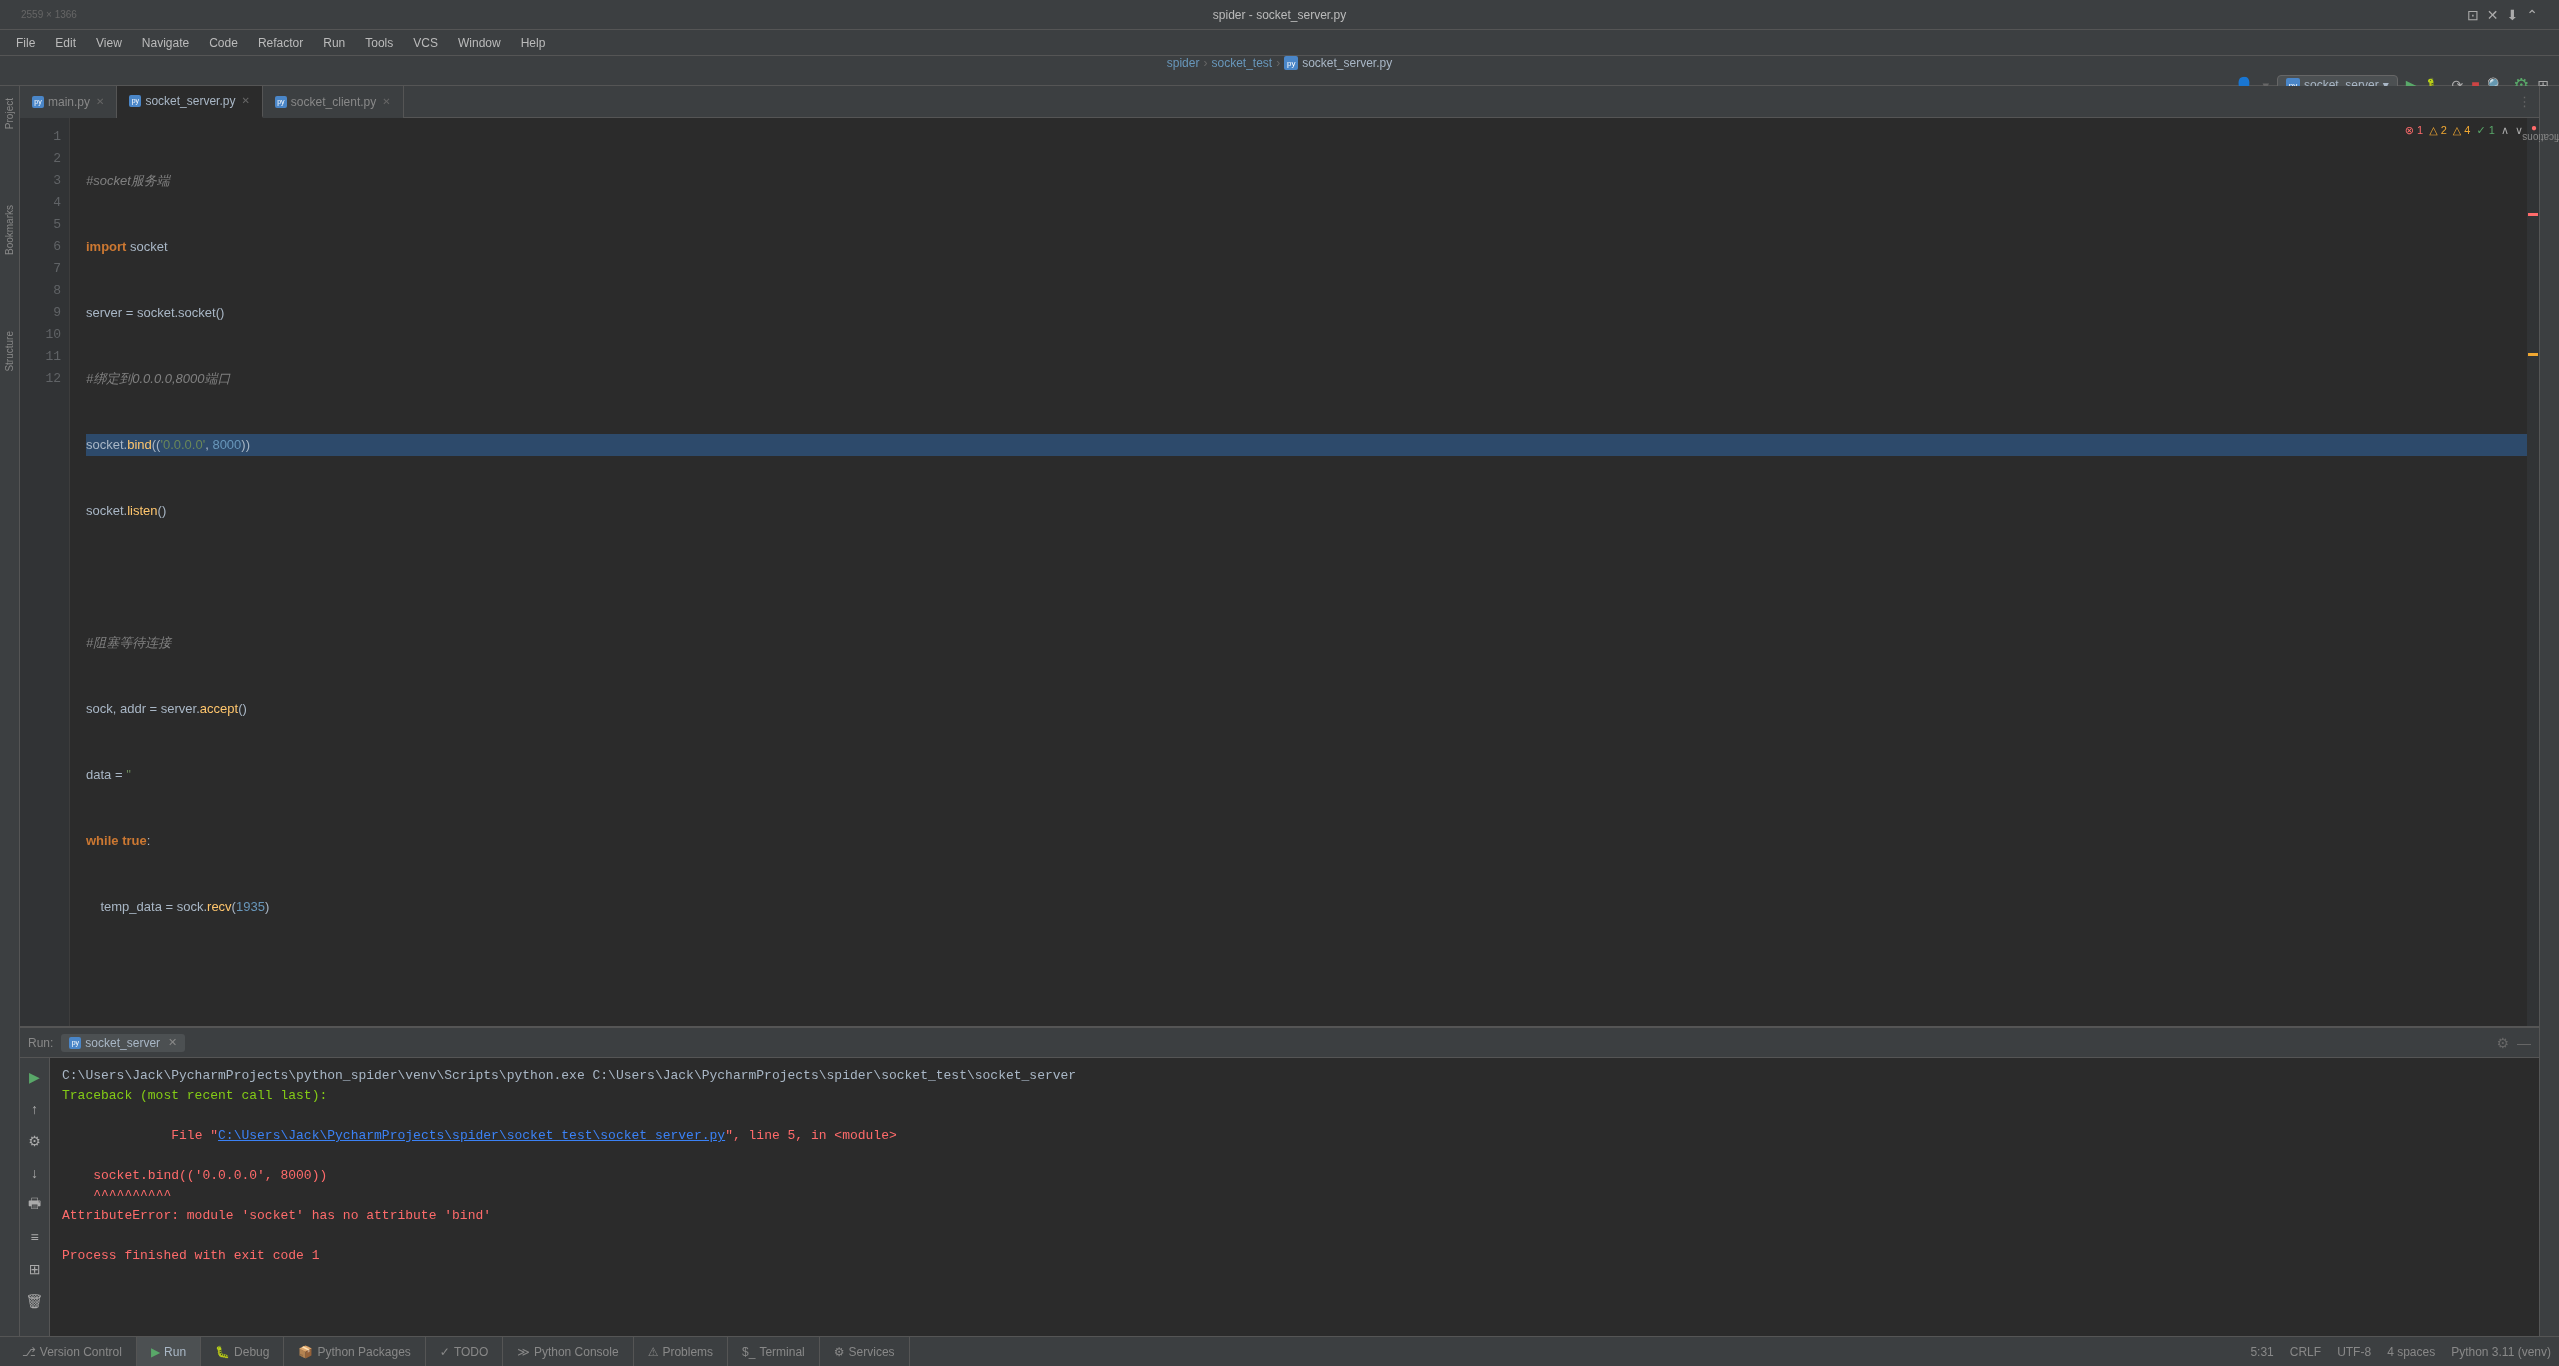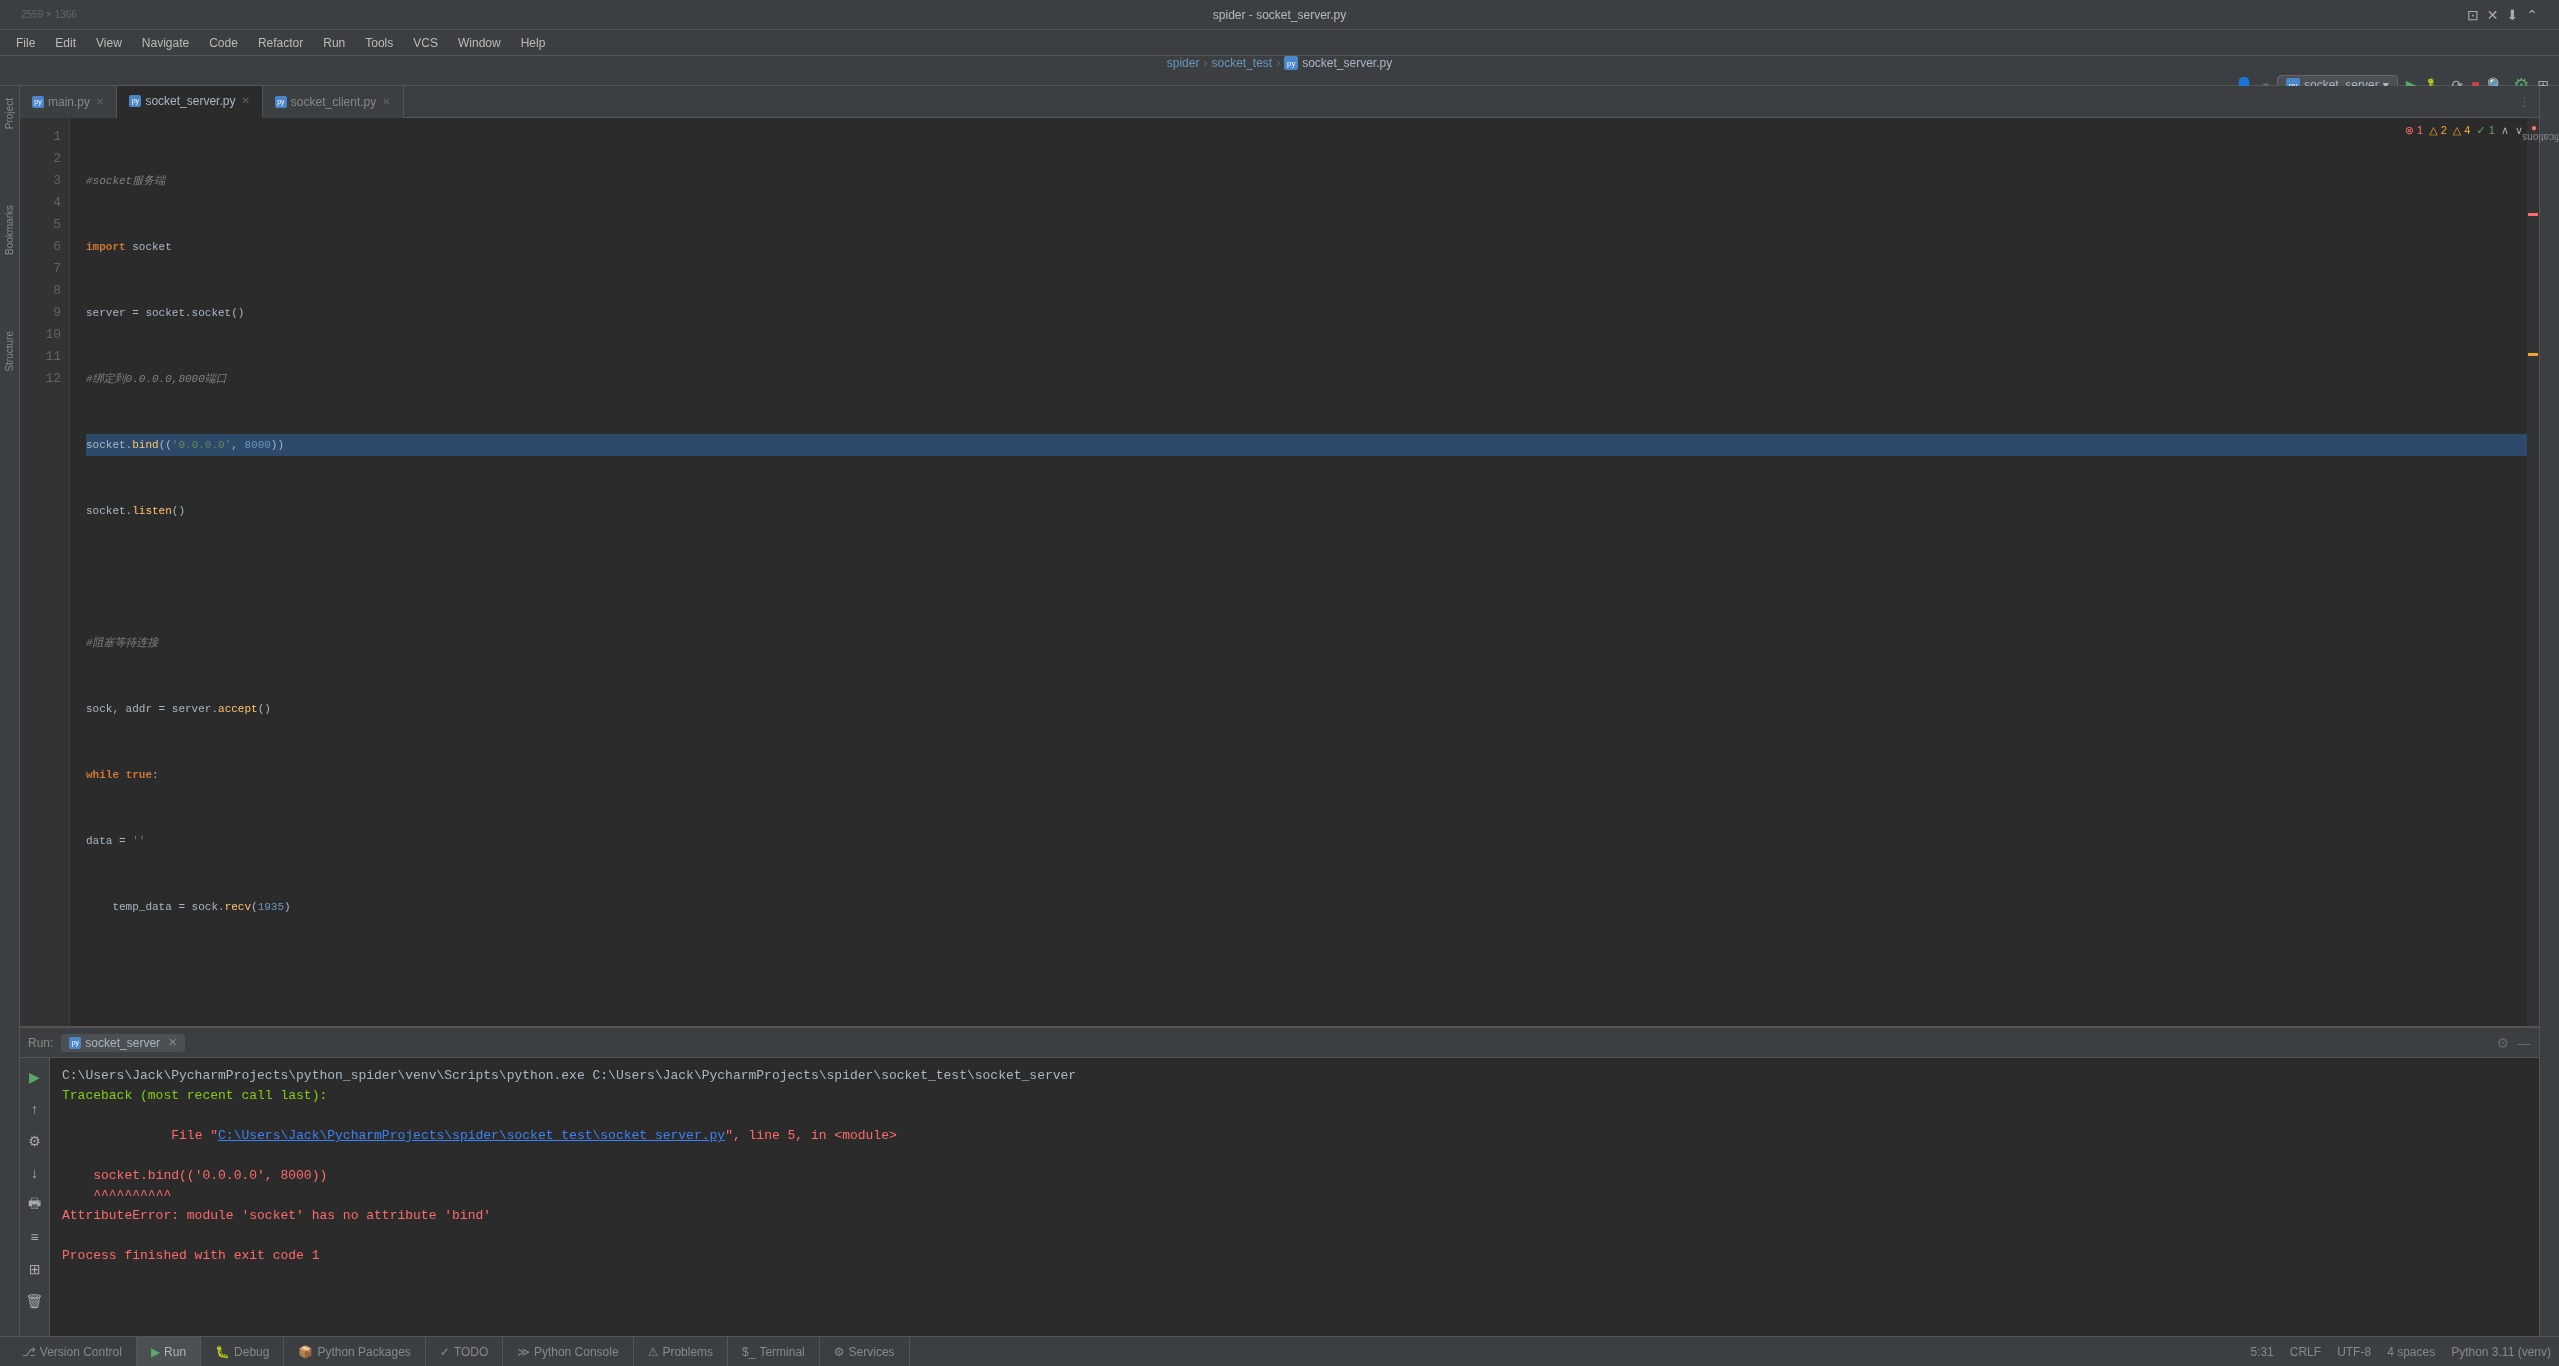--- a/index.html
+++ b/index.html
@@ -221,22 +221,22 @@
       font-size: 13px;
       line-height: 22px;
       padding: 8px 8px 8px 4px;
       text-align: right;
       flex-shrink: 0;
       border-right: 1px solid #3d3d3d;
       user-select: none;
     }
     .code-content {
       flex: 1;
-      font-family: Liberation Mono, monospace;
-      font-size: 11px;
+      font-family: Liberation Sans, sans-serif;
+      font-size: 13px;
       line-height: 22px;
       padding: 8px 0 8px 16px;
       overflow: auto;
       white-space: pre;
     }
     .line { display: flex; align-items: center; }
     .line.highlighted { background: #2d4a6b; }
     .kw { color: #cc7832; font-weight: bold; }
     .str { color: #6a8759; }
     .num { color: #6897bb; }
@@ -497,22 +497,22 @@
       <div class="code-content">
         <div class="line"><span class="comment">#socket服务端</span></div>
         <div class="line"><span class="kw">import</span><span class="var-normal"> socket</span></div>
         <div class="line"><span class="var-normal">server = socket.socket()</span></div>
         <div class="line"><span class="comment">#绑定到0.0.0.0,8000端口</span></div>
         <div class="line highlighted"><span class="var-normal">socket.</span><span class="fn">bind</span><span class="var-normal">((</span><span class="str">'0.0.0.0'</span><span class="var-normal">, </span><span class="num">8000</span><span class="var-normal">))</span></div>
         <div class="line"><span class="var-normal">socket.</span><span class="fn">listen</span><span class="var-normal">()</span></div>
         <div class="line"><span>&nbsp;</span></div>
         <div class="line"><span class="comment">#阻塞等待连接</span></div>
         <div class="line"><span class="var-normal">sock, addr = server.</span><span class="fn">accept</span><span class="var-normal">()</span></div>
+        <div class="line"><span class="var-normal">data = </span><span class="str">''</span></div>
         <div class="line"><span class="kw">while</span><span class="var-normal"> </span><span class="kw">true</span><span class="var-normal">:</span></div>
-        <div class="line"><span class="var-normal">data = </span><span class="str">''</span></div>
         <div class="line"><span class="var-normal">    temp_data = sock.</span><span class="fn">recv</span><span class="var-normal">(</span><span class="num">1935</span><span class="var-normal">)</span></div>
       </div>
 
       <div class="error-stripe" style="width:12px;background:#313335;position:relative;">
         <div style="position:absolute;top:0;right:0;left:0;display:flex;flex-direction:column;padding:2px;">
           <div style="display:flex;align-items:center;gap:2px;font-size:10px;padding:2px 0;white-space:nowrap;justify-content:flex-end;">
             <span style="color:#ff6b6b;font-size:10px;">●</span>
           </div>
         </div>
 

